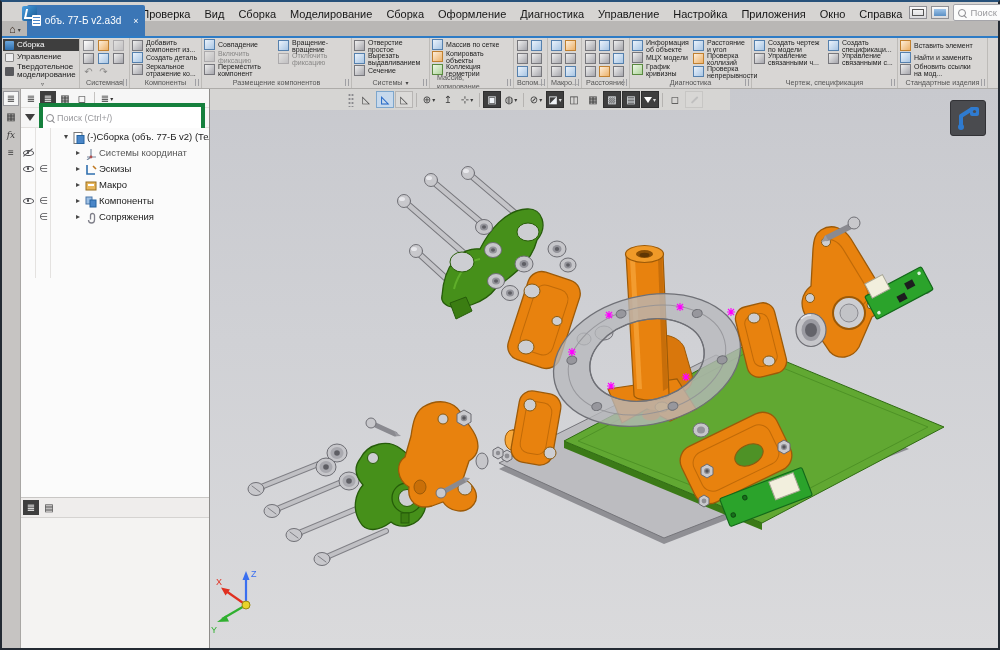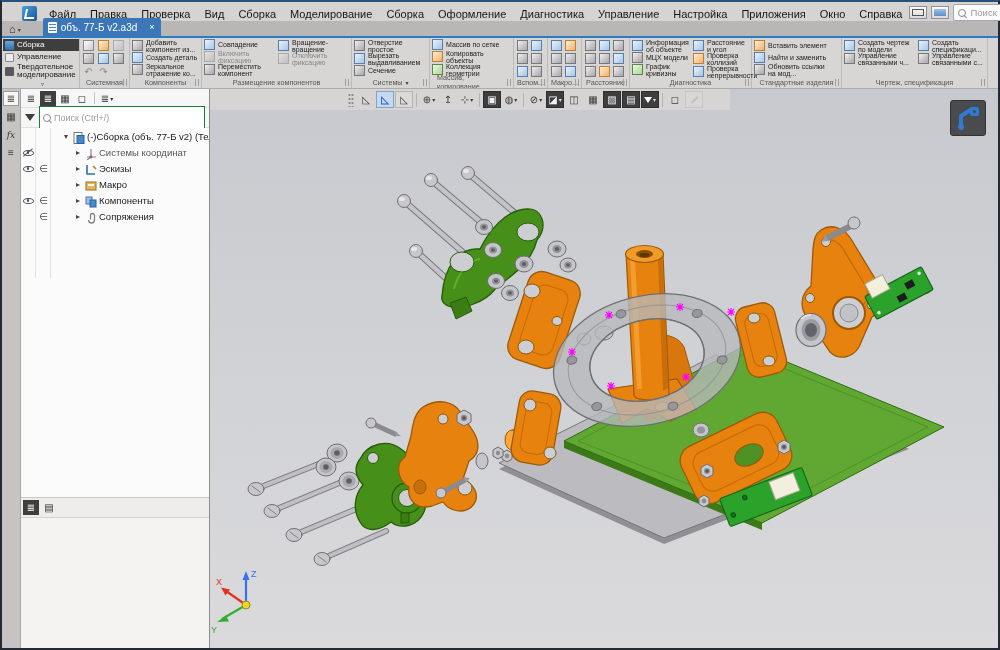--- a/index.html
+++ b/index.html
@@ -15,21 +15,21 @@
   .tool-mini.t1::after{content:"";position:absolute;inset:2px;border:1px solid #555;}
   .tool-mini.t2::after{content:"";position:absolute;inset:2px;background:linear-gradient(#9ec3e8,#5b8fc4);}
   .cmdsearch{width:152px;height:15px;border:1px solid #a5a5aa;background:#fcfcfc;border-radius:2px;display:flex;align-items:center;gap:4px;padding:0 4px;color:#9a9a9e;font-size:9.5px;box-sizing:content-box;}
   .mag{width:6px;height:6px;border:1.3px solid #8a8a8e;border-radius:50%;position:relative;flex:0 0 auto;}
   .mag::after{content:"";position:absolute;width:4px;height:1.3px;background:#8a8a8e;transform:rotate(45deg);left:4px;top:6px;}
   .ph{white-space:nowrap;overflow:hidden;}
   
   .tabbar{height:15px;background:#b9b7b5;display:flex;align-items:flex-end;padding-left:3px;flex:0 0 auto;}
   .homebtn{display:flex;align-items:center;height:14px;padding:0 4px;font-size:11px;color:#3a2a20;gap:2px;}
   .homebtn .car{font-size:6px;color:#444;}
-  .tab{height:18px;background:#3b76b6;color:#fff;display:flex;align-items:center;gap:4px;padding:0 6px 0 5px;font-size:10px;border-radius:2px 2px 0 0;margin-left:18px;}
+  .tab{height:31px;background:#3b76b6;color:#fff;display:flex;align-items:center;gap:4px;padding:0 6px 0 5px;font-size:10px;border-radius:2px 2px 0 0;margin-left:2px;}
   .docic{width:9px;height:11px;background:#fff;border-radius:1px;position:relative;flex:0 0 auto;}
   .docic::after{content:"";position:absolute;left:1px;right:1px;top:2px;bottom:2px;background:repeating-linear-gradient(#4a86c8 0 1px,transparent 1px 3px);}
   .tabx{font-size:9px;margin-left:8px;}
   .accent{height:2px;background:#2d7bc5;flex:0 0 auto;}
   
   .ribbon{height:50px;background:#d8d6d4;display:flex;align-items:stretch;border-bottom:1px solid #aeaca9;flex:0 0 auto;overflow:hidden;}
   .modes{width:76px;display:flex;flex-direction:column;padding:1px 0 0 1px;flex:0 0 auto;border-right:1px solid #bdbbb8;}
   .mode{display:flex;align-items:center;gap:3px;padding:0 2px;font-size:8px;line-height:1.03;color:#1a1a1a;height:13px;}
   .mode.m3{height:15px;justify-content:center;}
   .mode.active{background:#3e3e3e;color:#fff;}
@@ -65,21 +65,21 @@
   .phead{height:16px;display:flex;align-items:center;padding:0 5px;color:#2a2a2a;background:#efedec;border-bottom:1px solid #dcdad8;font-size:9.5px;flex:0 0 auto;}
   .ptitle{flex:1;}
   .gear{font-size:10px;color:#555;}
   .ptools{height:18px;display:flex;align-items:center;gap:1px;padding:0 2px;border-bottom:1px solid #e2e0de;flex:0 0 auto;}
   .pbtn{min-width:16px;height:15px;display:flex;align-items:center;justify-content:center;font-size:10px;color:#333;gap:1px;}
   .pbtn.pressed{background:#3e3e3e;color:#fff;}
   .pbtn .car{font-size:6px;}
   .psep{width:1px;height:12px;background:#c5c3c1;margin:0 3px;}
   .psearch{height:17px;display:flex;align-items:center;gap:4px;padding:1px 4px;border-bottom:1px solid #e2e0de;flex:0 0 auto;}
   .funnel{width:0;height:0;border-left:5px solid transparent;border-right:5px solid transparent;border-top:7px solid #3e3e3e;}
-  .sinput{flex:1;height:13px;border:1px solid #15803d;background:#fff;display:flex;align-items:center;gap:3px;padding:4px 3px;color:#9a9a9e;font-size:9px;}
+  .sinput{flex:1;height:13px;border:4px solid #15803d;background:#fff;display:flex;align-items:center;gap:3px;padding:4px 3px;color:#9a9a9e;font-size:9px;}
   .tree{height:369px;background:#fbfbfb;position:relative;flex:0 0 auto;overflow:hidden;}
   .gutlines{position:absolute;left:0;top:0;width:30px;height:150px;border-right:1px solid #e4e2e0;box-sizing:border-box;}
   .gutlines::after{content:"";position:absolute;left:14px;top:0;width:1px;height:100%;background:#e4e2e0;}
   .trow{height:16px;display:flex;align-items:center;position:relative;}
   .gut{width:15px;flex:0 0 auto;display:flex;align-items:center;justify-content:center;}
   .indent{flex:0 0 auto;}
   .tw{width:10px;font-size:8px;color:#444;text-align:center;flex:0 0 auto;}
   .ticon{width:12px;height:12px;margin:0 2px;flex:0 0 auto;}
   .tlbl{white-space:nowrap;overflow:hidden;font-size:9.5px;color:#1a1a1a;}
   .tlbl.dim{color:#555;}
@@ -370,68 +370,68 @@
               <span class="lbl">Проверка непрерывности</span>
             </div>
         </div>
       </div>
       <div class="rfoot">
           <span>Диагностика</span>
           <span class="rsz"></span>
         </div>
     </div>
 
+    <div class="rgroup" style="width:146px">
+      <div class="rbody">
+        <div class="rcolumn" style="width:72px">
+          <div class="ritem">
+              <span class="ric b"></span>
+              <span class="lbl">Создать чертеж по модели</span>
+            </div>
+          <div class="ritem">
+              <span class="ric d"></span>
+              <span class="lbl">Управление связанными ч...</span>
+            </div>
+        </div>
+        <div class="rcolumn" style="width:66px">
+          <div class="ritem">
+              <span class="ric b"></span>
+              <span class="lbl">Создать спецификаци...</span>
+            </div>
+          <div class="ritem">
+              <span class="ric d"></span>
+              <span class="lbl">Управление связанными с...</span>
+            </div>
+        </div>
+      </div>
+      <div class="rfoot">
+          <span>Чертеж, спецификация</span>
+          <span class="rsz"></span>
+        </div>
+    </div>
+
     <div class="rgroup" style="width:90px">
       <div class="rbody">
           <div class="rcolumn">
         <div class="ritem">
               <span class="ric o"></span>
               <span class="lbl">Вставить элемент</span>
             </div>
         <div class="ritem">
               <span class="ric b"></span>
               <span class="lbl">Найти и заменить</span>
             </div>
         <div class="ritem">
               <span class="ric d"></span>
               <span class="lbl">Обновить ссылки на мод...</span>
             </div>
       </div>
         </div>
       <div class="rfoot">
           <span>Стандартные изделия</span>
-          <span class="rsz"></span>
-        </div>
-    </div>
-
-    <div class="rgroup" style="width:146px">
-      <div class="rbody">
-        <div class="rcolumn" style="width:72px">
-          <div class="ritem">
-              <span class="ric b"></span>
-              <span class="lbl">Создать чертеж по модели</span>
-            </div>
-          <div class="ritem">
-              <span class="ric d"></span>
-              <span class="lbl">Управление связанными ч...</span>
-            </div>
-        </div>
-        <div class="rcolumn" style="width:66px">
-          <div class="ritem">
-              <span class="ric b"></span>
-              <span class="lbl">Создать спецификаци...</span>
-            </div>
-          <div class="ritem">
-              <span class="ric d"></span>
-              <span class="lbl">Управление связанными с...</span>
-            </div>
-        </div>
-      </div>
-      <div class="rfoot">
-          <span>Чертеж, спецификация</span>
           <span class="rsz"></span>
         </div>
     </div>
   </div>
 
   <div class="main">
     <div class="strip">
       <span class="sic sel">≣</span>
       <span class="sic">▦</span>
       <span class="sic">

